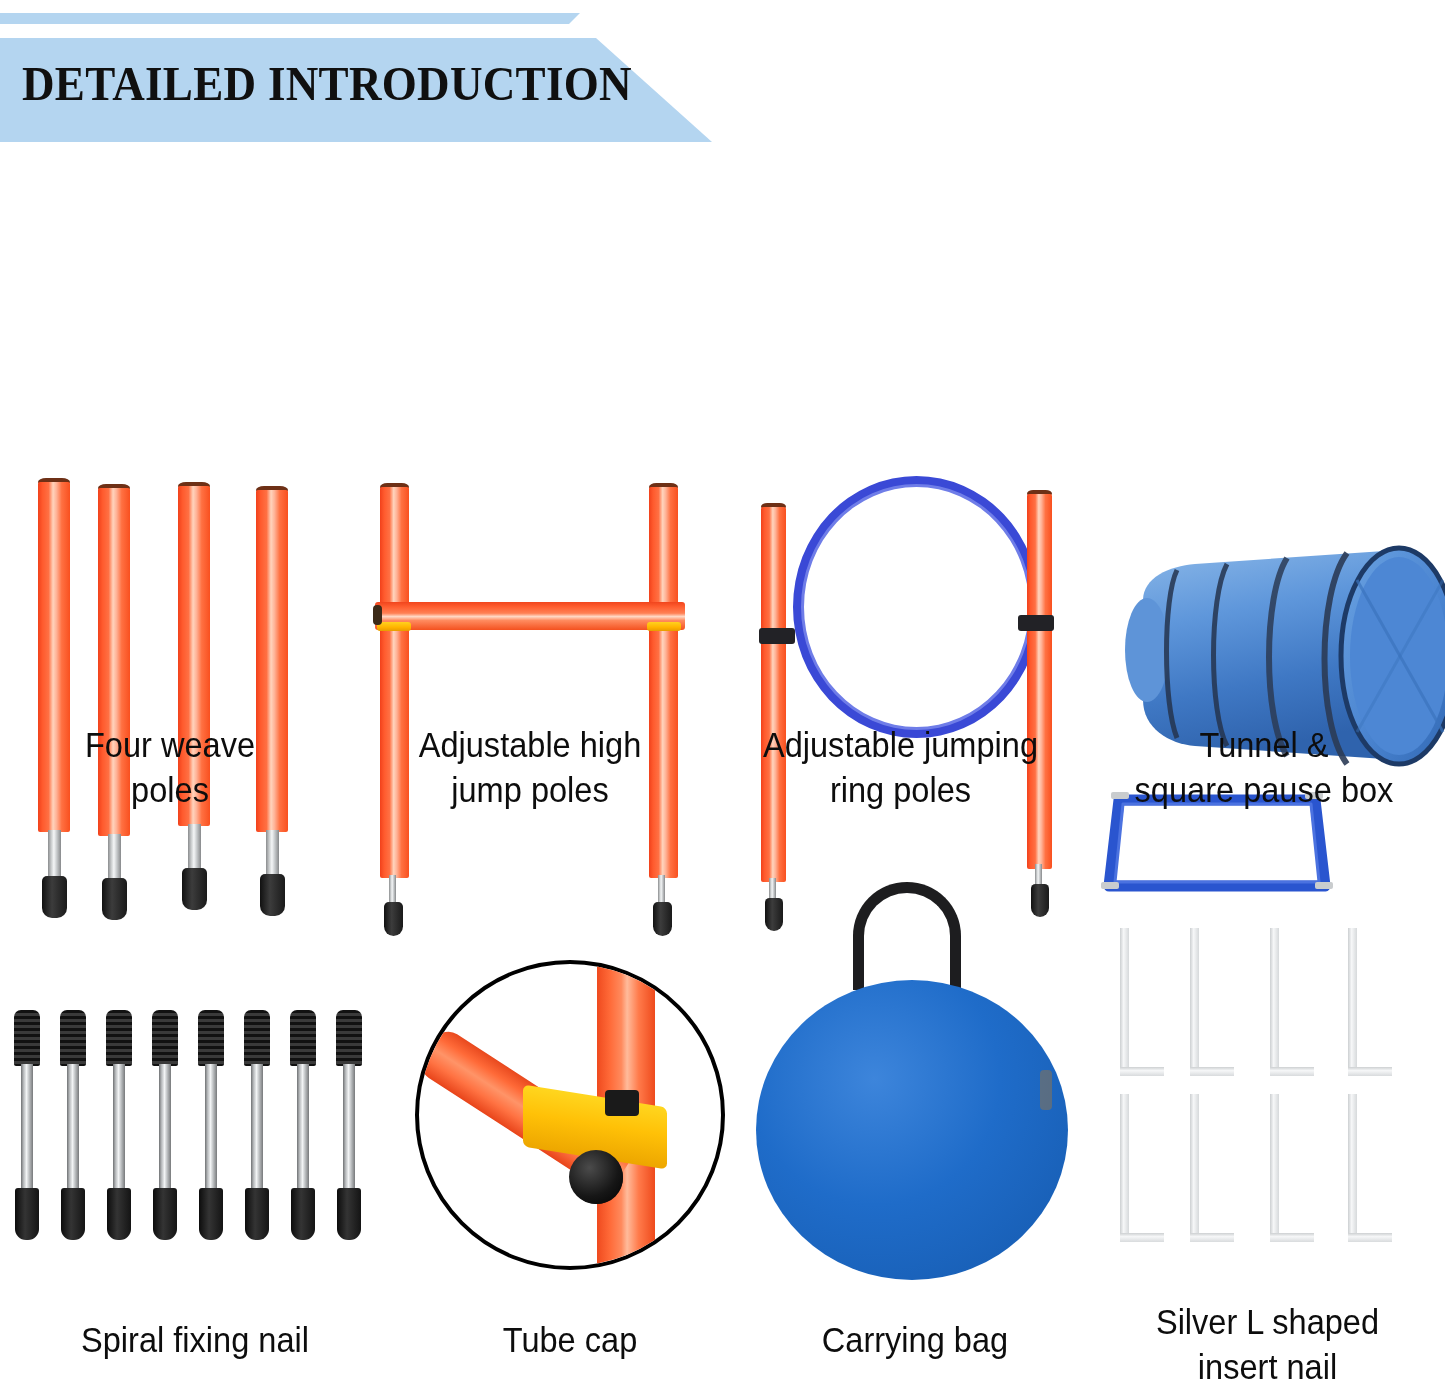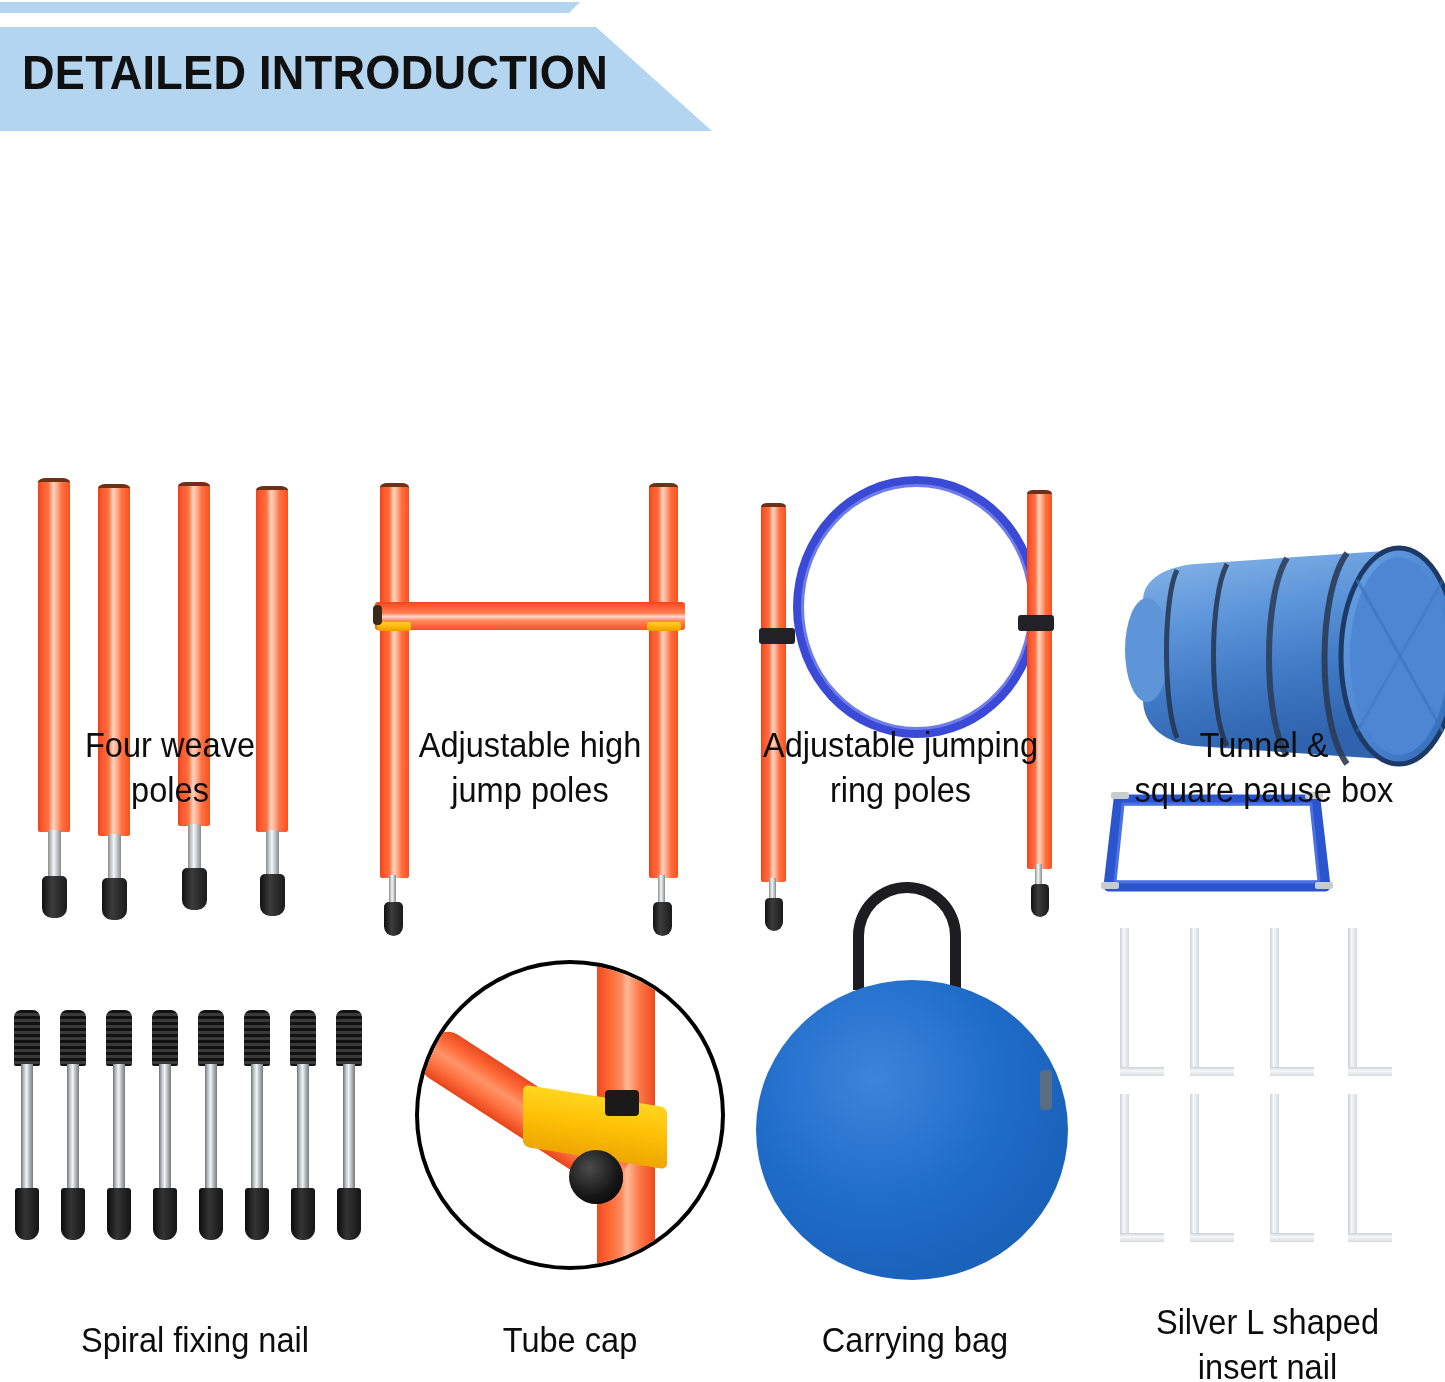--- a/index.html
+++ b/index.html
@@ -13,23 +13,24 @@
     position: relative;
     overflow: hidden;
     font-family: "Liberation Sans", sans-serif;
     color: #111111;
   }
 
   
   #header-banner {
     position: absolute;
     left: 0;
-    top: 0;
+    top: 11px;
     width: 740px;
     height: 150px;
+    font-family: Liberation Serif, serif;
   }
   .banner-strip {
     position: absolute;
     left: 0;
     top: 2px;
     width: 580px;
     height: 11px;
     background: #b4d5f0;
     clip-path: polygon(0 0, 100% 0, calc(100% - 11px) 100%, 0 100%);
   }

